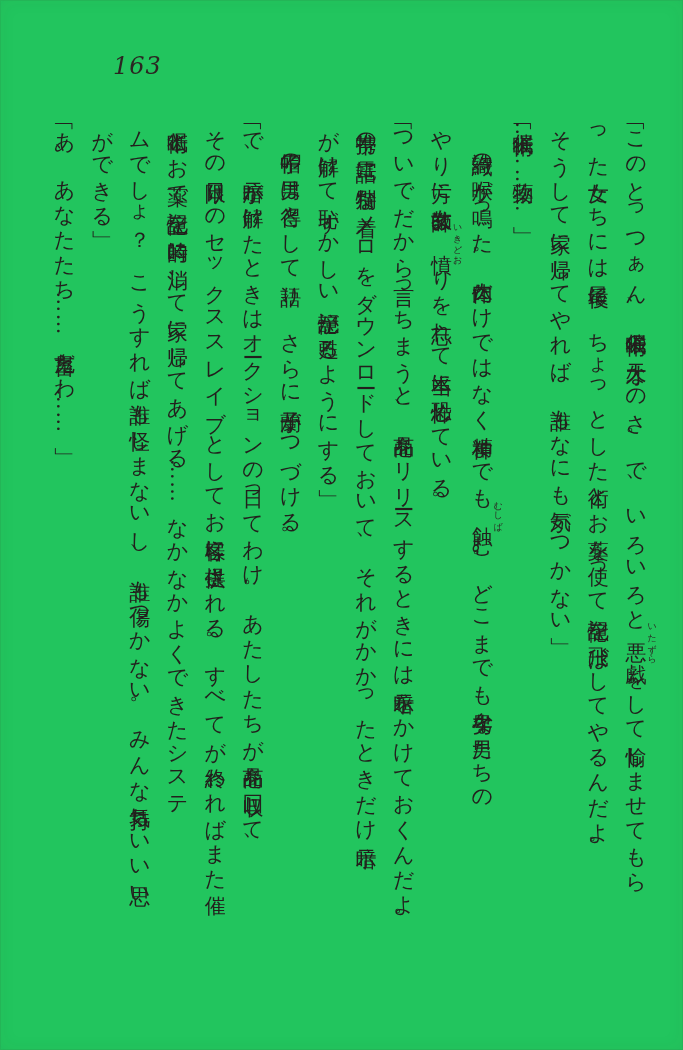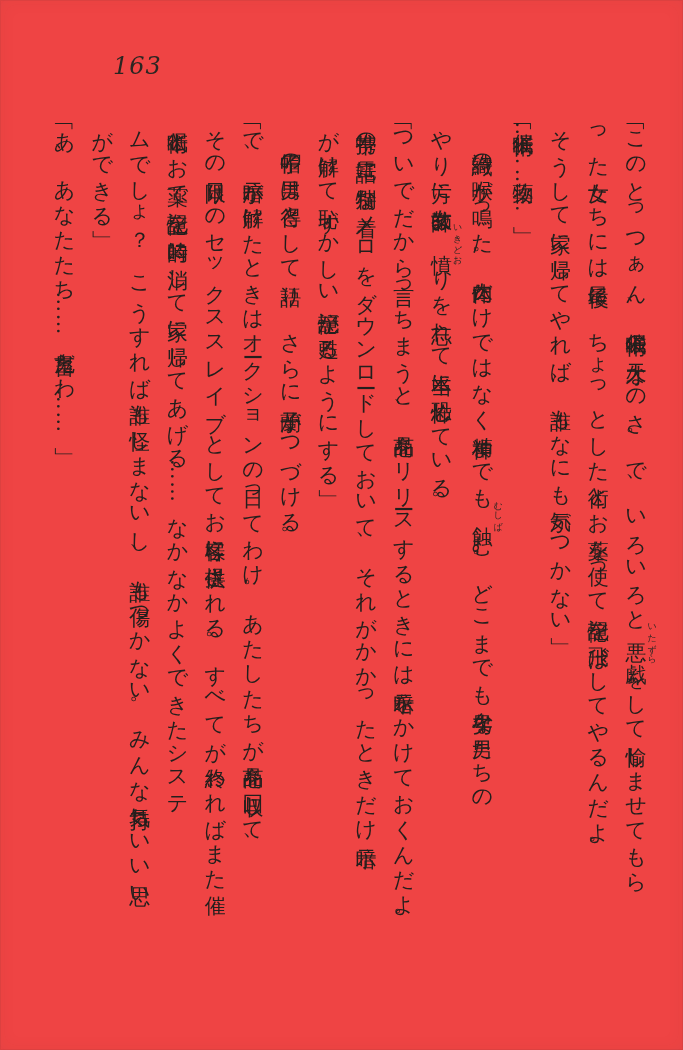--- a/index.html
+++ b/index.html
@@ -4,21 +4,21 @@
 <style>
   html, body {
     margin: 0;
     padding: 0;
     background: #ffffff;
   }
   .page {
     position: relative;
     width: 683px;
     height: 1050px;
-    background: #ef4444;
+    background: #22c55e;
     box-shadow: inset 0 0 0 1px rgba(60,55,45,0.08), inset 0 0 18px rgba(60,55,45,0.05);
     overflow: hidden;
     font-family: "DejaVu Serif", "Liberation Serif", serif;
   }
   .page-number {
     position: absolute;
     top: 52px;
     left: 113px;
     font-size: 24px;
     font-style: italic;

